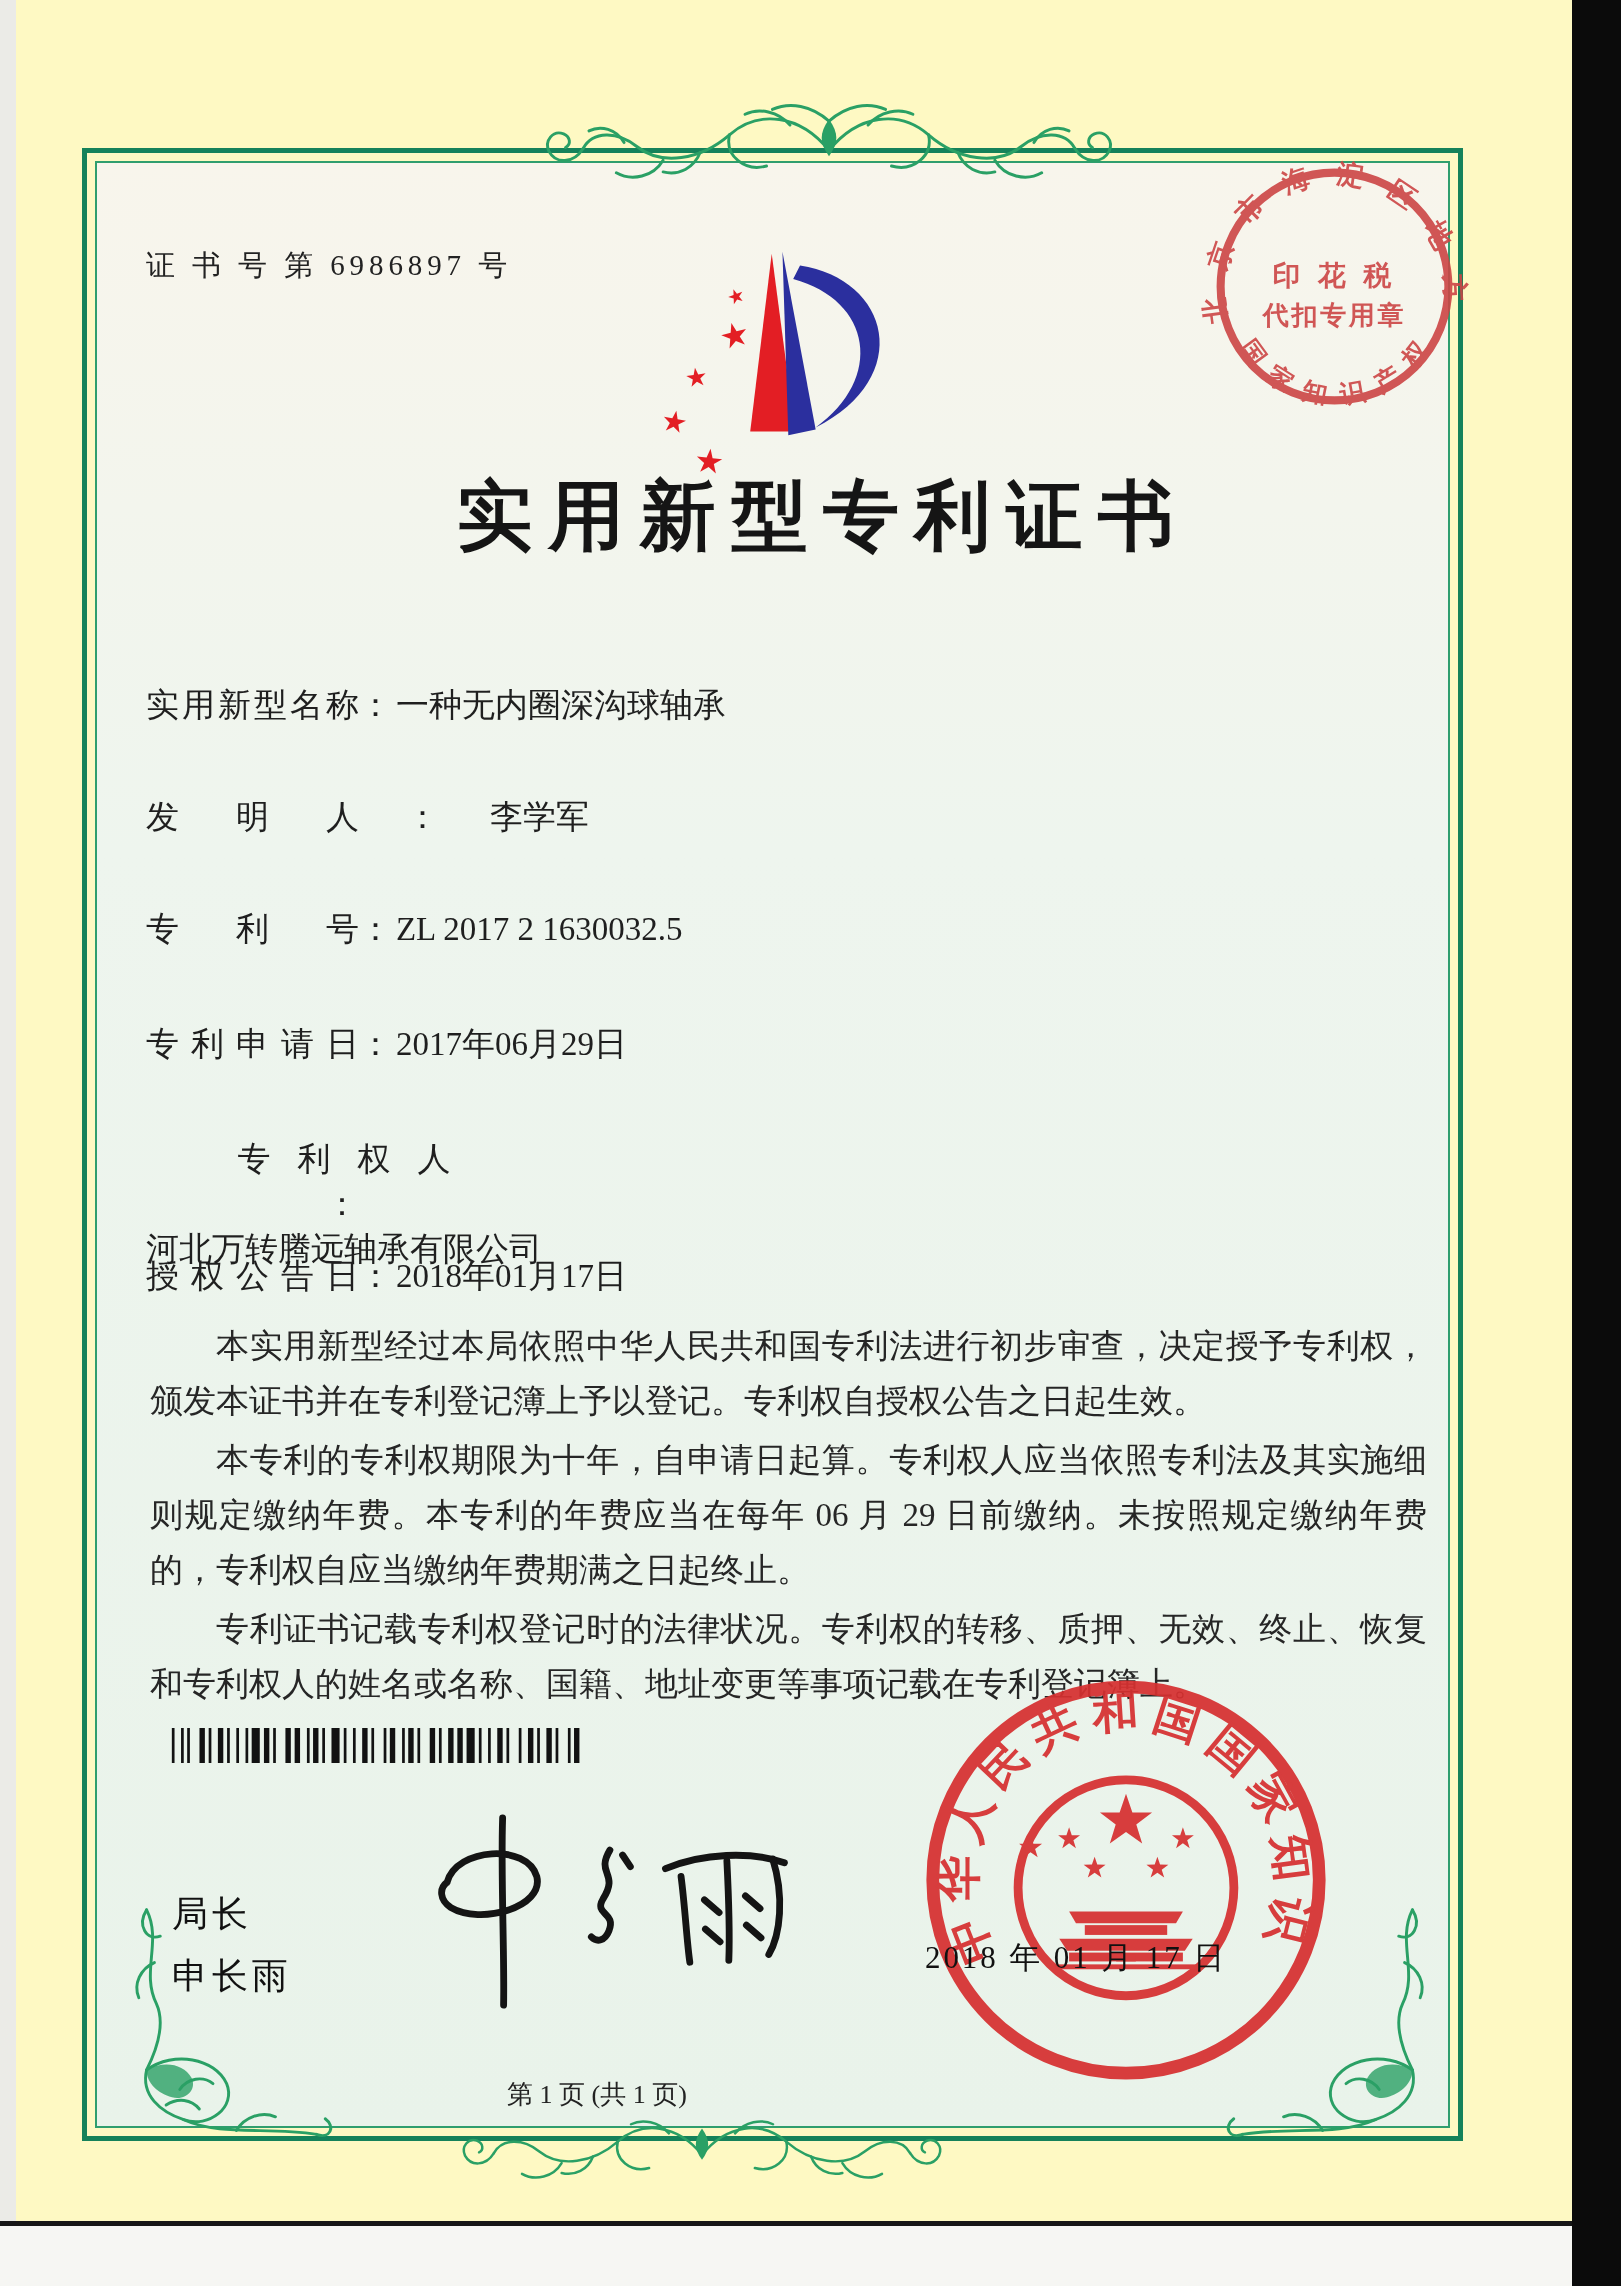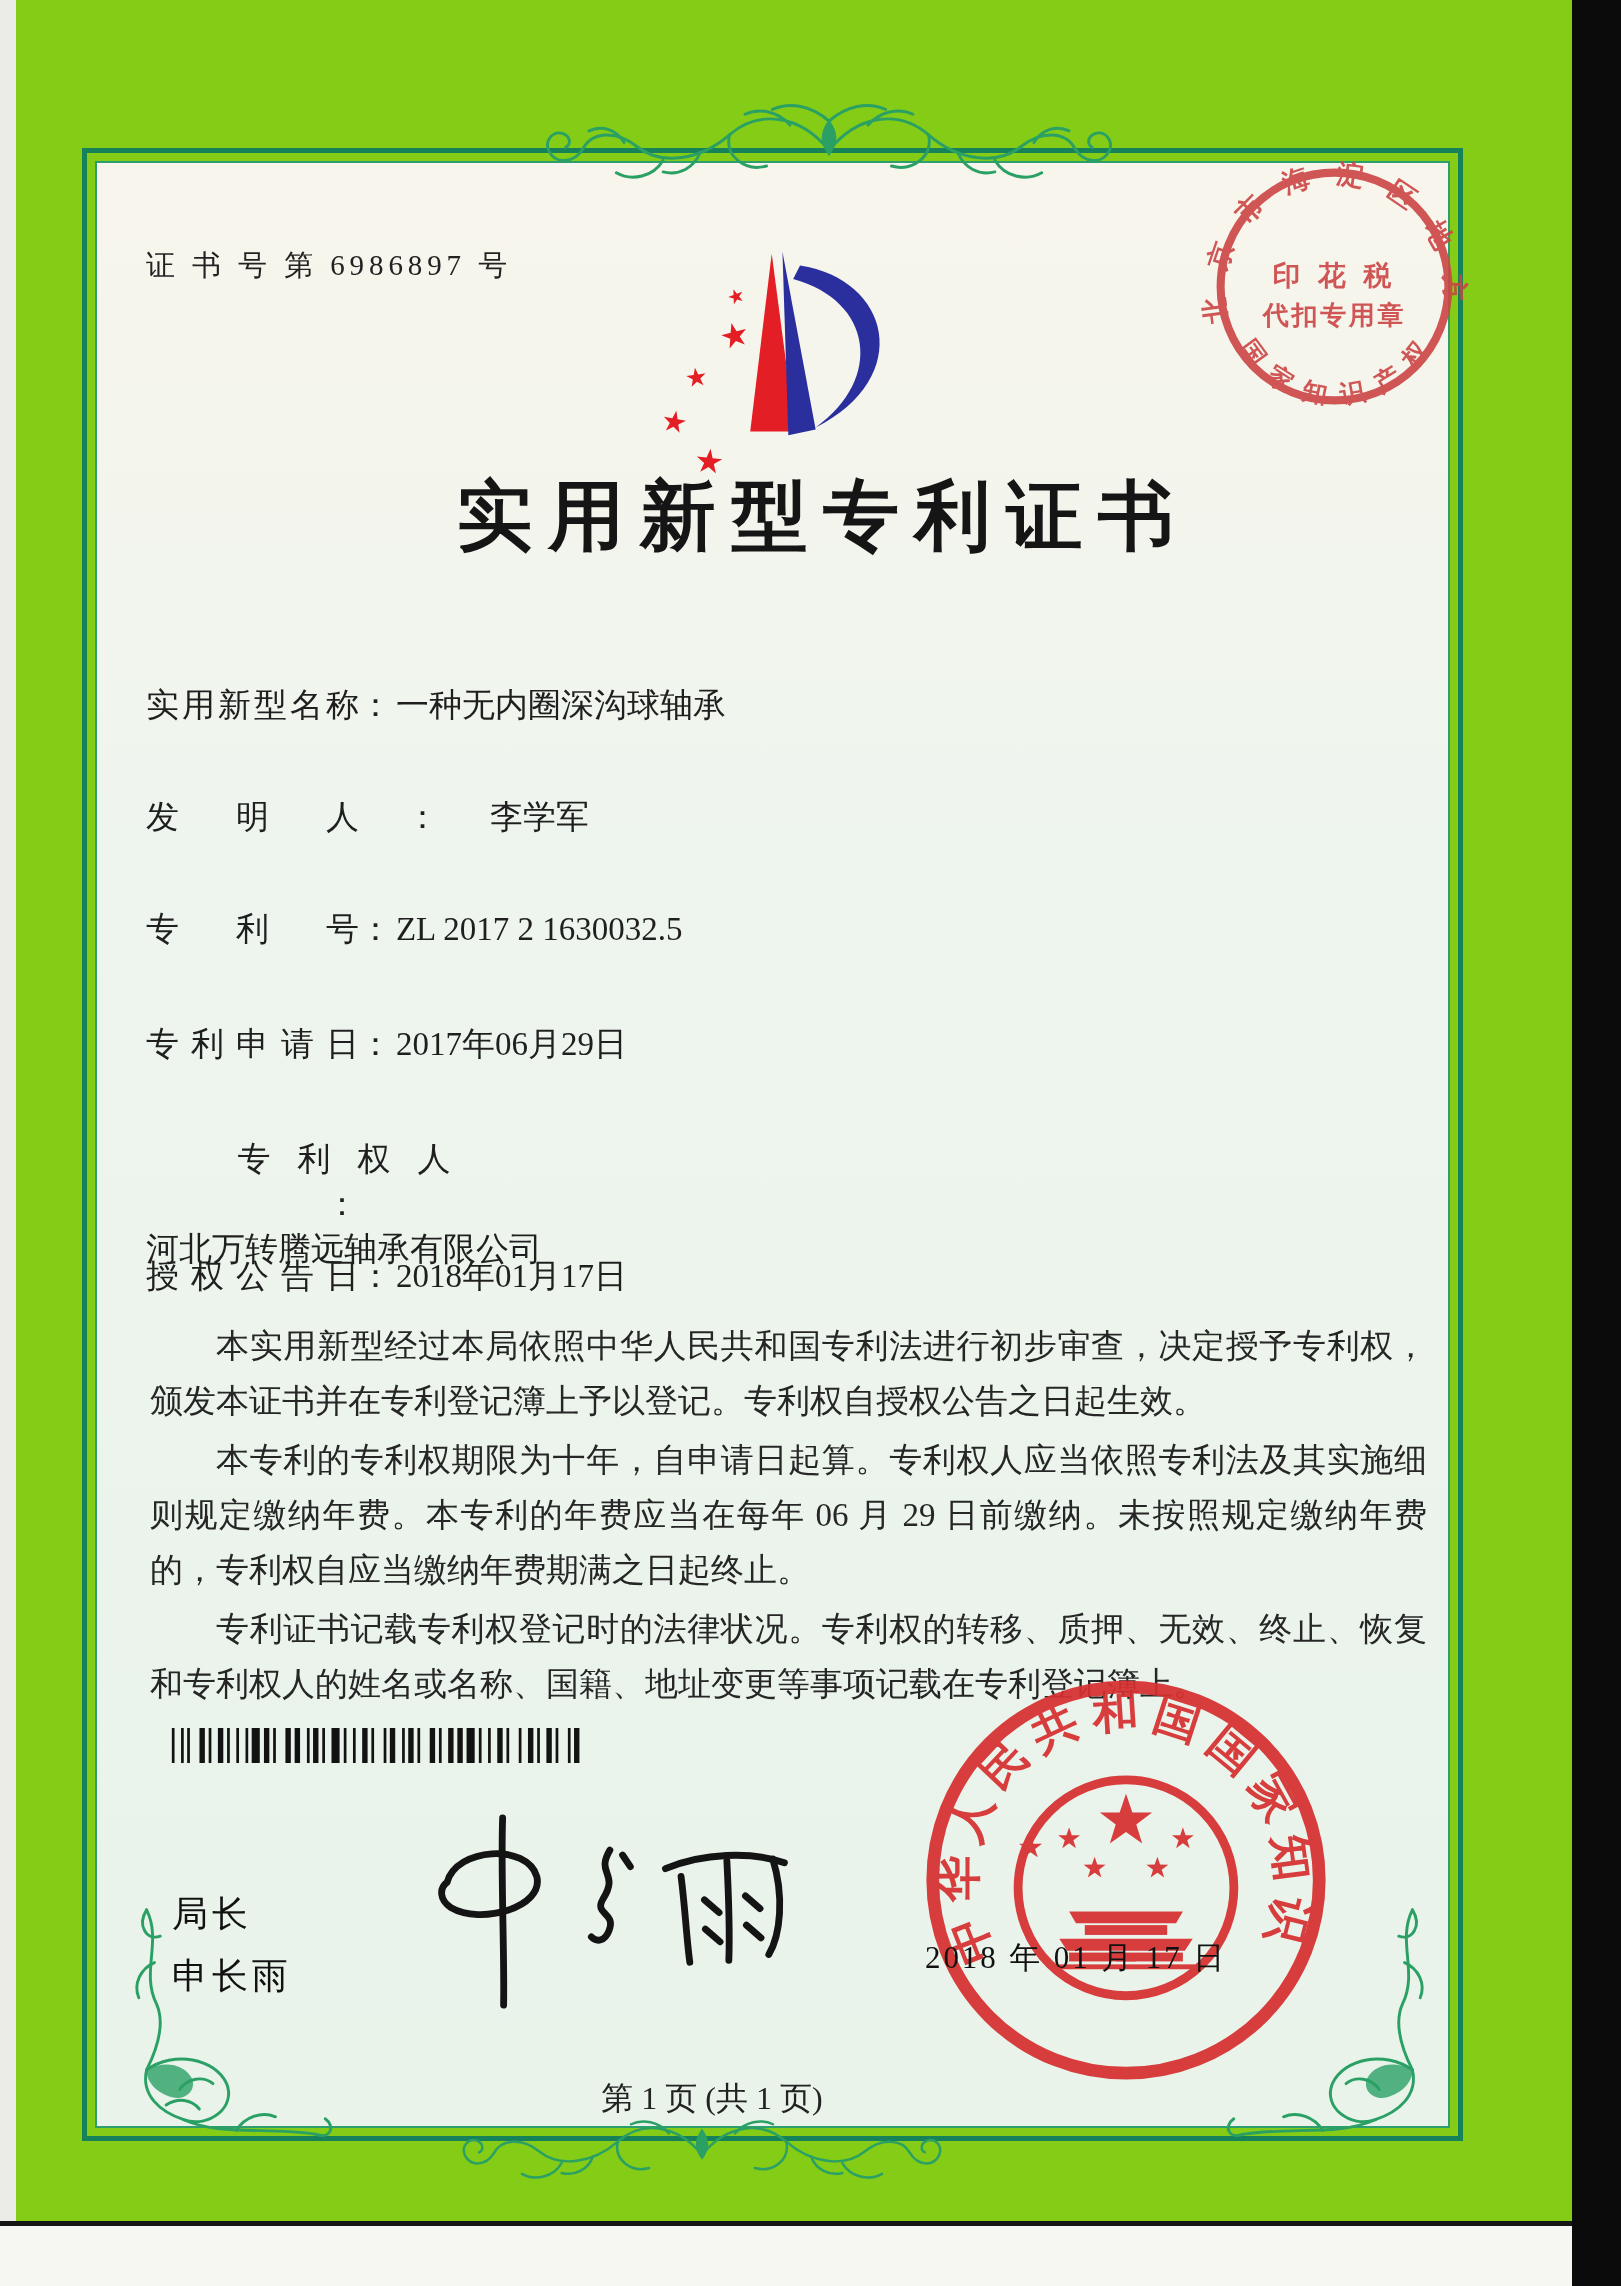--- a/index.html
+++ b/index.html
@@ -7,21 +7,21 @@
     --ornament-green:#2aa065;
     --seal-red:#d63030;
     --stamp-red:#cc4545;
     --logo-red:#e31e24;
     --logo-blue:#2b2f9e;
     --ink:#1c1c1c;
   }
   html,body{margin:0;padding:0;background:#ffffff;}
   #stage{
     position:relative;width:1622px;height:2287px;overflow:hidden;
-    background:#84cc16;
+    background:#fef9c3;
     font-family:"Liberation Serif","DejaVu Serif",serif;
     color:var(--ink);
   }
   
   .scan-left-band{position:absolute;left:0;top:0;width:15.6px;height:2287px;background:#ebebe7;}
   .scan-right-band{position:absolute;left:1572px;top:0;width:50px;height:2287px;background:#0b0b0b;}
   .scan-bottom-line{position:absolute;left:0;top:2221px;width:1572px;height:5.9px;background:#161616;}
   .scan-bottom-white{position:absolute;left:0;top:2226px;width:1572px;height:60px;background:#f6f6f3;}
 
   
@@ -66,21 +66,21 @@
     font-family:"Liberation Sans","DejaVu Sans",sans-serif;color:#111;}
   .officer-name{position:absolute;left:172px;top:1952px;font-size:36px;letter-spacing:3.9px;
     font-family:"Liberation Sans","DejaVu Sans",sans-serif;color:#111;}
 
   .signature{position:absolute;left:410px;top:1806px;width:390px;height:215px;}
 
   .big-seal{position:absolute;left:920px;top:1674px;width:412px;height:412px;opacity:.93;}
 
   .date-stamp{position:absolute;left:925px;top:1937px;font-size:31px;letter-spacing:2.9px;color:#111;z-index:5;}
 
-  .footer{position:absolute;left:507px;top:2077px;width:410px;text-align:center;font-size:32px;color:#222;}
+  .footer{position:absolute;left:507px;top:2077px;width:410px;text-align:left;font-size:26px;color:#222;}
 
   svg{display:block;}
 </style>
 </head>
 <body>
 
 <div id="stage">
 
   <div class="scan-left-band"></div>
   <div class="scan-right-band"></div>

